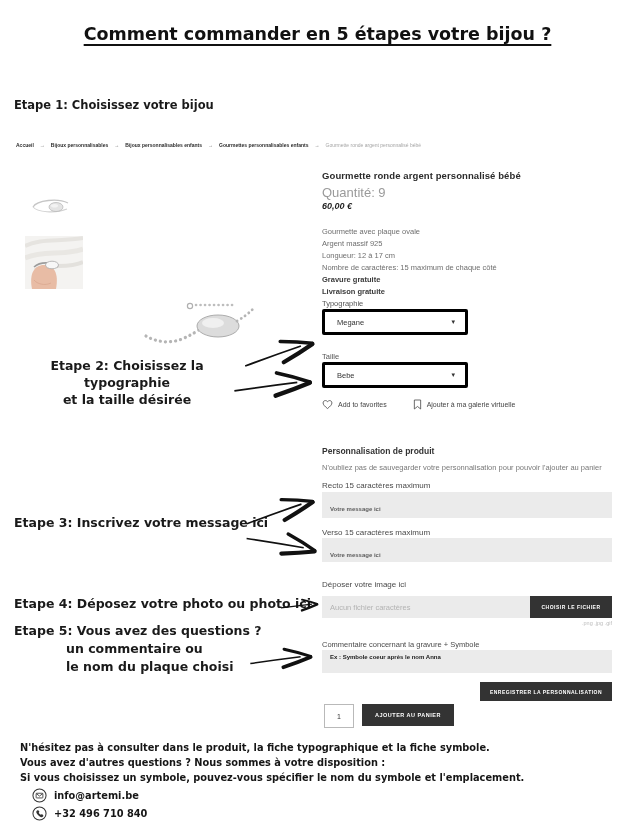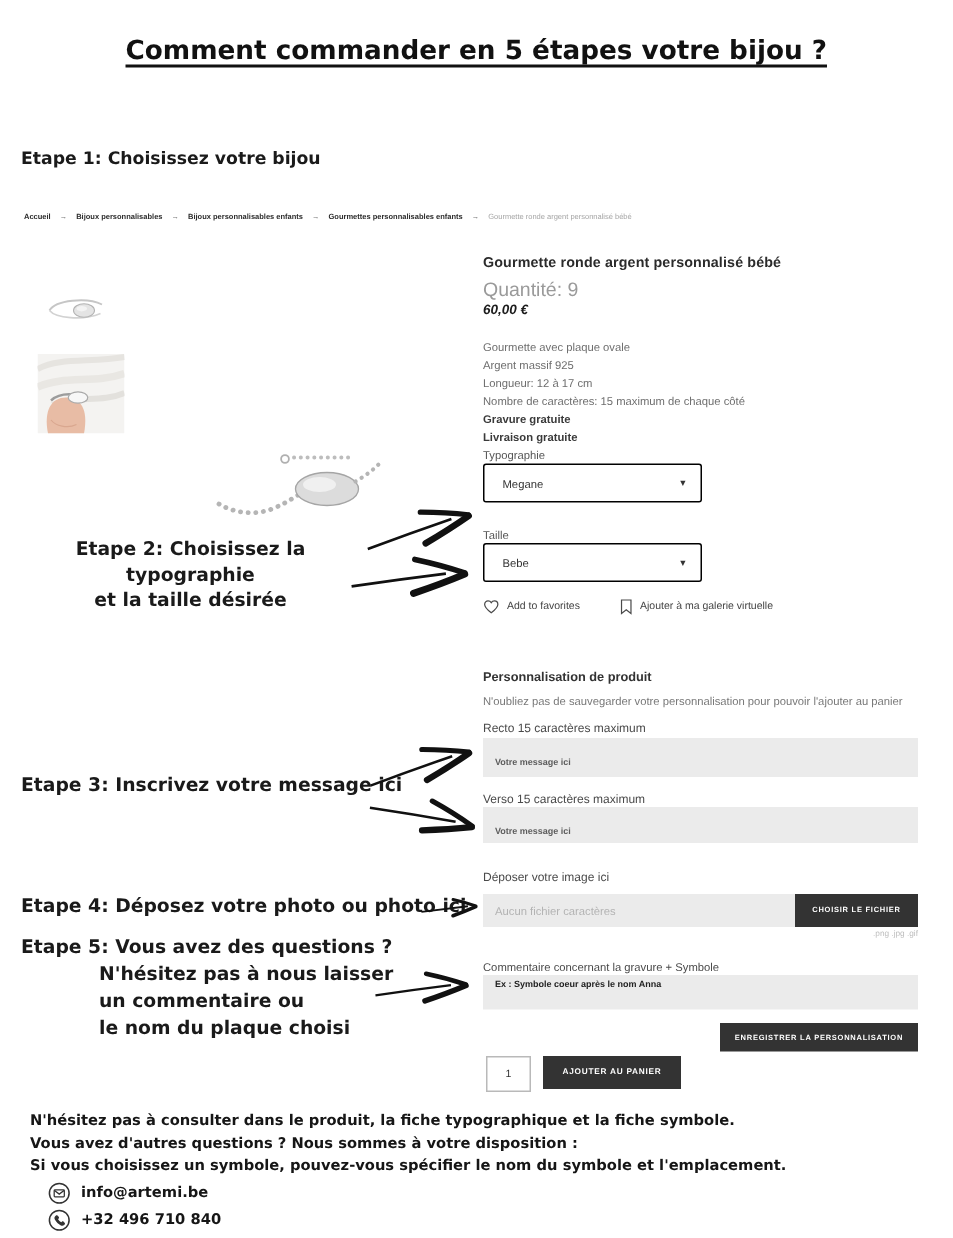--- a/index.html
+++ b/index.html
@@ -30,21 +30,21 @@
   .crumbs .sep{color:#777;}
   .crumbs .cur{color:#a5a5a5;}
 
   .pcol{left:322px;width:290px;}
   .p-title{top:170px;font-size:9.5px;font-weight:600;color:#2b2b2b;letter-spacing:.1px;}
   .p-qty{top:185px;font-size:13px;color:#9a9a9a;}
   .p-price{top:201px;font-size:9px;font-weight:bold;font-style:italic;color:#1c1c1c;}
   .p-desc{top:226px;font-size:7.5px;color:#6e6e6e;line-height:12px;}
   .p-desc .b{font-weight:bold;color:#3a3a3a;}
   .f-label{font-size:7.5px;color:#555;}
-  .select{width:146px;height:26px;border:1px solid #000000;border-radius:2px;background:#fff;
+  .select{width:146px;height:26px;border:3px solid #000000;border-radius:2px;background:#fff;
     display:flex;align-items:center;justify-content:space-between;padding:0 10px 0 12px;box-sizing:border-box;}
   .select .val{font-size:7.5px;color:#333;}
   .select .caret{font-size:7px;color:#333;}
   .fav-row{top:399px;display:flex;align-items:center;font-size:7px;color:#444;}
   .fav-row svg{display:block;margin-right:5px;}
   .gal{margin-left:26px;display:flex;align-items:center;}
 
   .ps-head{top:446px;font-size:8.5px;font-weight:bold;color:#333;}
   .ps-sub{top:463px;font-size:7.5px;color:#787878;}
   .in-label{font-size:8px;color:#4a4a4a;}
@@ -75,21 +75,20 @@
   <div class="abs step step2">
     <div>Etape 2: Choisissez la typographie</div>
     <div>et la taille désirée</div>
   </div>
 
   <div class="abs step step3">Etape 3: Inscrivez votre message ici</div>
   <div class="abs step step4">Etape 4: Déposez votre photo ou photo ici</div>
 
   <div class="abs step step5">
     <div>Etape 5: Vous avez des questions ?</div>
-    <div class="ind">N'hésitez pas à nous laisser</div>
     <div class="ind">un commentaire ou</div>
     <div class="ind">le nom du plaque choisi</div>
   </div>
 
   <div class="abs crumbs">
     <span class="item">Accueil</span>
     <span class="sep">→</span>
     <span class="item">Bijoux personnalisables</span>
     <span class="sep">→</span>
     <span class="item">Bijoux personnalisables enfants</span>

